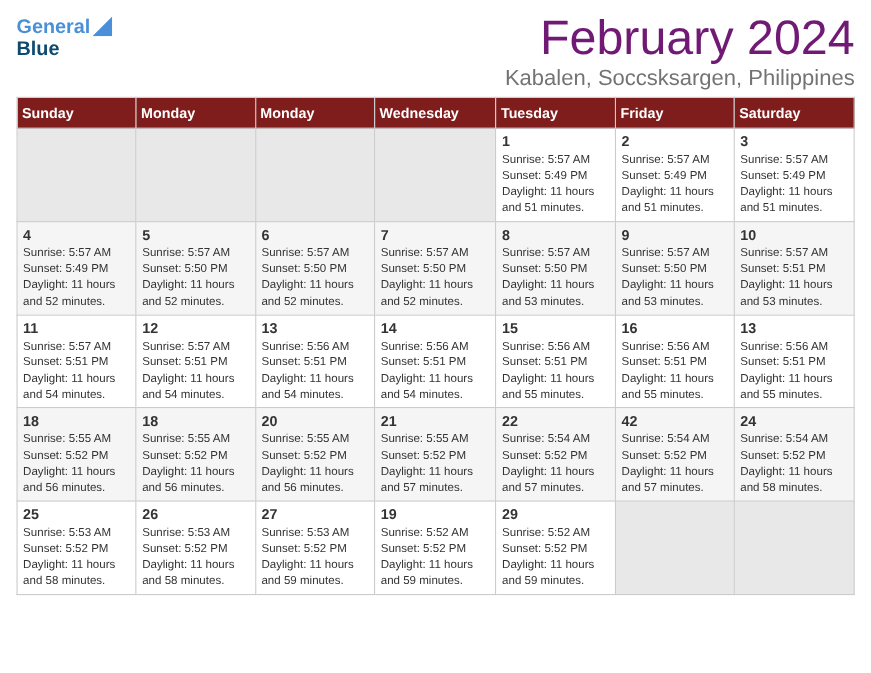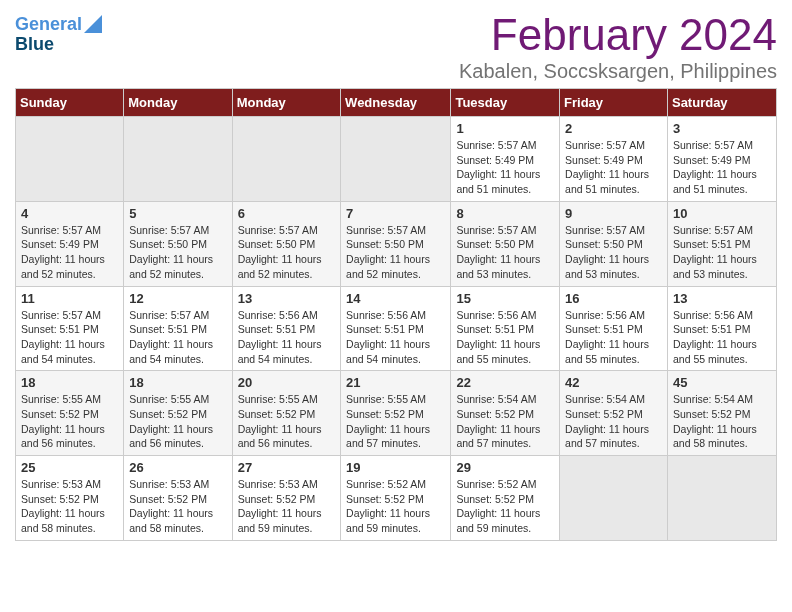--- a/index.html
+++ b/index.html
@@ -213,21 +213,21 @@
         </td>
         <td>
           <div class="day-num">22</div>
           <div class="day-detail">Sunrise: 5:54 AM<br>Sunset: 5:52 PM<br>Daylight: 11 hours<br>and 57 minutes.</div>
         </td>
         <td>
           <div class="day-num">42</div>
           <div class="day-detail">Sunrise: 5:54 AM<br>Sunset: 5:52 PM<br>Daylight: 11 hours<br>and 57 minutes.</div>
         </td>
         <td>
-          <div class="day-num">45</div>
+          <div class="day-num">24</div>
           <div class="day-detail">Sunrise: 5:54 AM<br>Sunset: 5:52 PM<br>Daylight: 11 hours<br>and 58 minutes.</div>
         </td>
       </tr>
       <tr>
         <td>
           <div class="day-num">25</div>
           <div class="day-detail">Sunrise: 5:53 AM<br>Sunset: 5:52 PM<br>Daylight: 11 hours<br>and 58 minutes.</div>
         </td>
         <td>
           <div class="day-num">26</div>

